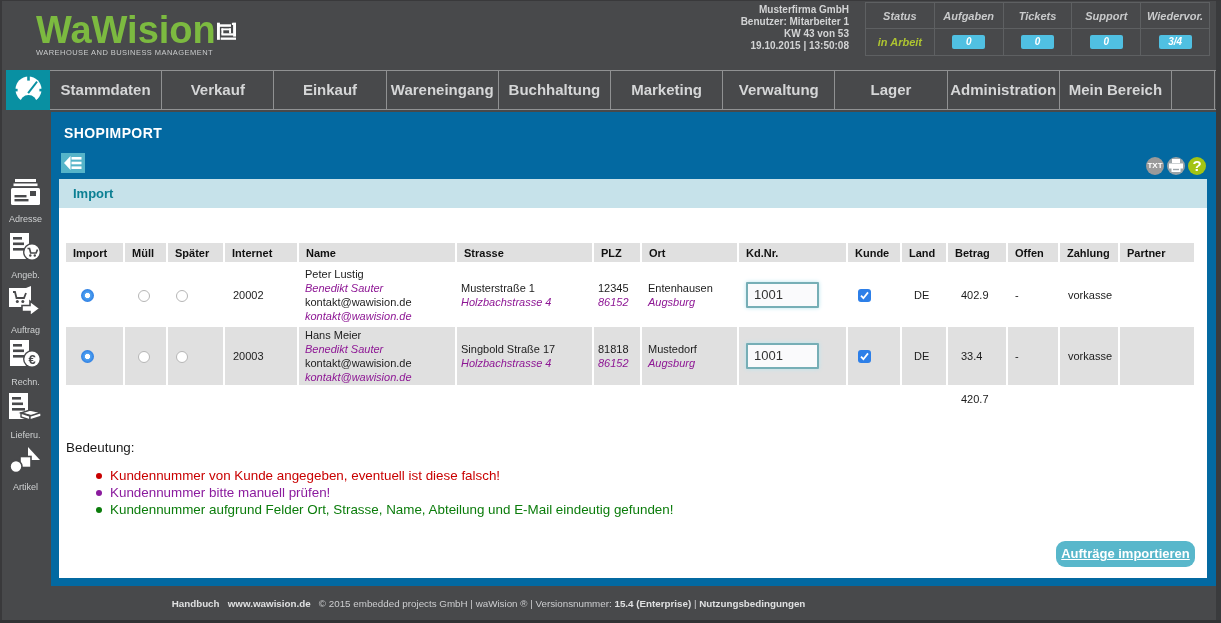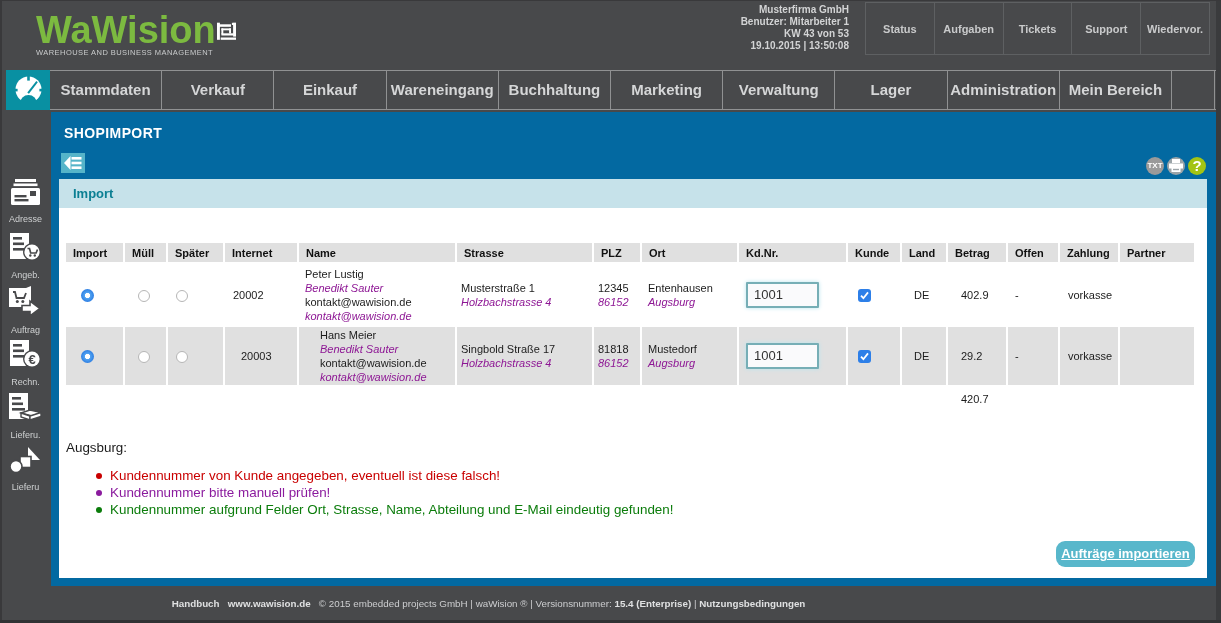--- a/index.html
+++ b/index.html
@@ -15,21 +15,21 @@
   
   #header { position:absolute; left:0; top:0; width:976px; height:70px; background:#48494b; }
   #logo { position:absolute; left:36px; top:13px; }
   #logo .wordmark { font-size:38px; font-weight:bold; color:#7cba40; letter-spacing:0px; line-height:34px; }
   #logo .sub { margin-top:1px; font-size:7.5px; letter-spacing:0.45px; color:#c9cbcc; }
   #eplogo { position:absolute; left:216px; top:22px; }
   #companyinfo { position:absolute; left:600px; top:4px; width:249px; text-align:right;
                  font-size:10px; font-weight:bold; color:#d3d4d5; line-height:12px; }
   
   #statustbl { position:absolute; left:865px; top:2px; width:345px; height:53px;
-               border-collapse:collapse; table-layout:fixed; }
+               border-collapse:collapse; table-layout:fixed;font-style:italic; }
   #statustbl td { border:1px solid #5e6062; text-align:center; vertical-align:middle;
                   font-size:11px; font-weight:bold; color:#c9cacb; }
   #statustbl tr.h td { height:26px; }
   #statustbl tr.v td { height:27px; }
   #statustbl td.inarbeit { color:#aec431; }
   .bluebtn { display:inline-block; width:33px; height:14px; line-height:14px; border-radius:2px;
              background:#50c0e2; color:#fff; font-size:10px; font-weight:bold; text-align:center; }
 
   
   #nav { position:absolute; left:0; top:70px; width:1221px; height:40px; background:#48494b; }
@@ -122,20 +122,27 @@
   </div>
   <table id="statustbl">
     <tbody>
         <tr class="h">
           <td>Status</td>
           <td>Aufgaben</td>
           <td>Tickets</td>
           <td>Support</td>
           <td>Wiedervor.</td>
         </tr>
+    <tr class="v">
+      <td class="inarbeit">in Arbeit</td>
+      <td><span class="bluebtn">0</span></td>
+      <td><span class="bluebtn">0</span></td>
+      <td><span class="bluebtn">0</span></td>
+      <td><span class="bluebtn">3/4</span></td>
+    </tr>
   </tbody>
     </table>
 </div>
 
 <div id="nav">
   <div id="homebtn">
     <svg width="31" height="29" viewBox="0 0 31 29">
       <circle cx="15.5" cy="13.5" r="13" fill="#fff"></circle>
       <circle cx="15.5" cy="27.5" r="8.5" fill="#0990a2"></circle>
       <rect x="14.2" y="0" width="2.6" height="4.6" fill="#0990a2"></rect>
@@ -201,21 +208,21 @@
         <rect x="3" y="9.5" width="11" height="2.6" fill="#48494b"></rect>
         <rect x="3" y="15" width="13" height="2.6" fill="#48494b"></rect>
         <path d="M12 20 l9 -3 11 2.5 -9 3.5 Z" fill="#fff" stroke="#48494b" stroke-width="1.4"></path>
         <path d="M12 20 l9 3 v4 l-9 -3 Z" fill="#fff" stroke="#48494b" stroke-width="1.4"></path>
         <path d="M21 23 l11 -3.5 v4 l-11 3.5 Z" fill="#fff" stroke="#48494b" stroke-width="1.4"></path>
       </svg><span class="lbl">Lieferu.</span></div>
     <div class="sbitem" style="top:291px"><svg width="31" height="26" viewBox="0 0 31 26">
         <path d="M18 0 L30 13 L18 13 Z" fill="#fff"></path>
         <rect x="10" y="9.5" width="11" height="11" fill="#fff" stroke="#48494b" stroke-width="1.6"></rect>
         <circle cx="6" cy="19.5" r="6" fill="#fff" stroke="#48494b" stroke-width="1.6"></circle>
-      </svg><span class="lbl">Lieferu</span></div>
+      </svg><span class="lbl">Artikel</span></div>
   </div>
 
 <div id="main">
   <h1>SHOPIMPORT</h1>
   <div id="backbtn">
     <svg width="18" height="14" viewBox="0 0 18 14" style="margin:3px 0 0 3px">
       <path d="M6.5 0 L6.5 14 L0 7 Z" fill="#fff"></path>
       <rect x="7.5" y="1" width="10" height="2.6" fill="#fff"></rect>
       <rect x="7.5" y="5.7" width="10" height="2.6" fill="#fff"></rect>
       <rect x="7.5" y="10.4" width="10" height="2.6" fill="#fff"></rect>
@@ -285,31 +292,31 @@
         <td style="padding-left:12px">DE</td>
         <td style="padding-left:13px">402.9</td>
         <td>-</td>
         <td style="padding-left:8px">vorkasse</td>
         <td></td>
       </tr>
       <tr class="r2">
         <td style="padding-left:15px"><span class="radio sel"></span></td>
         <td style="padding-left:13px"><span class="radio"></span></td>
         <td style="padding-left:8px"><span class="radio"></span></td>
-        <td style="padding-left:16px">20003</td>
-        <td style="padding-left:21px">Hans Meier<br><span class="pu">Benedikt Sauter</span><br>kontakt@wawision.de<br><span class="pu">kontakt@wawision.de</span></td>
+        <td style="padding-left:8px">20003</td>
+        <td style="padding-left:6px">Hans Meier<br><span class="pu">Benedikt Sauter</span><br>kontakt@wawision.de<br><span class="pu">kontakt@wawision.de</span></td>
         <td style="padding-left:4px">Singbold Straße 17<br><span class="pu">Holzbachstrasse 4</span></td>
         <td style="padding-left:4px">81818<br><span class="pu">86152</span></td>
         <td style="padding-left:6px">Mustedorf<br><span class="pu">Augsburg</span></td>
         <td><span class="kdin">1001</span></td>
         <td style="padding-left:10px"><span class="cbox"><svg width="13" height="13" viewBox="0 0 13 13">
                   <path d="M3 6.6 L5.4 9.2 L10 3.4" fill="none" stroke="#fff" stroke-width="1.8"></path>
                 </svg></span></td>
         <td style="padding-left:12px">DE</td>
-        <td style="padding-left:13px">29.2</td>
+        <td style="padding-left:13px">33.4</td>
         <td>-</td>
         <td style="padding-left:8px">vorkasse</td>
         <td></td>
       </tr>
       <tr class="rs">
         <td></td>
             <td></td>
             <td></td>
             <td></td>
             <td></td>
@@ -320,21 +327,21 @@
             <td></td>
             <td></td>
         <td style="padding-left:13px">420.7</td>
         <td></td>
             <td></td>
             <td></td>
       </tr>
     </tbody>
       </table>
     <div id="legend">
-      <div class="title">Augsburg:</div>
+      <div class="title">Bedeutung:</div>
       <div class="li red"><span class="b"></span>Kundennummer von Kunde angegeben, eventuell ist diese falsch!</div>
       <div class="li purp"><span class="b"></span>Kundennummer bitte manuell prüfen!</div>
       <div class="li green"><span class="b"></span>Kundennummer aufgrund Felder Ort, Strasse, Name, Abteilung und E-Mail eindeutig gefunden!</div>
     </div>
     <div id="importbtn">Aufträge importieren</div>
   </div>
 </div>
 
 <div id="footer">
   <div class="in"><b>Handbuch</b> &nbsp; <b>www.wawision.de</b> &nbsp; © 2015 embedded projects GmbH | waWision ® | Versionsnummer: <b>15.4 (Enterprise)</b> | <b>Nutzungsbedingungen</b></div>

